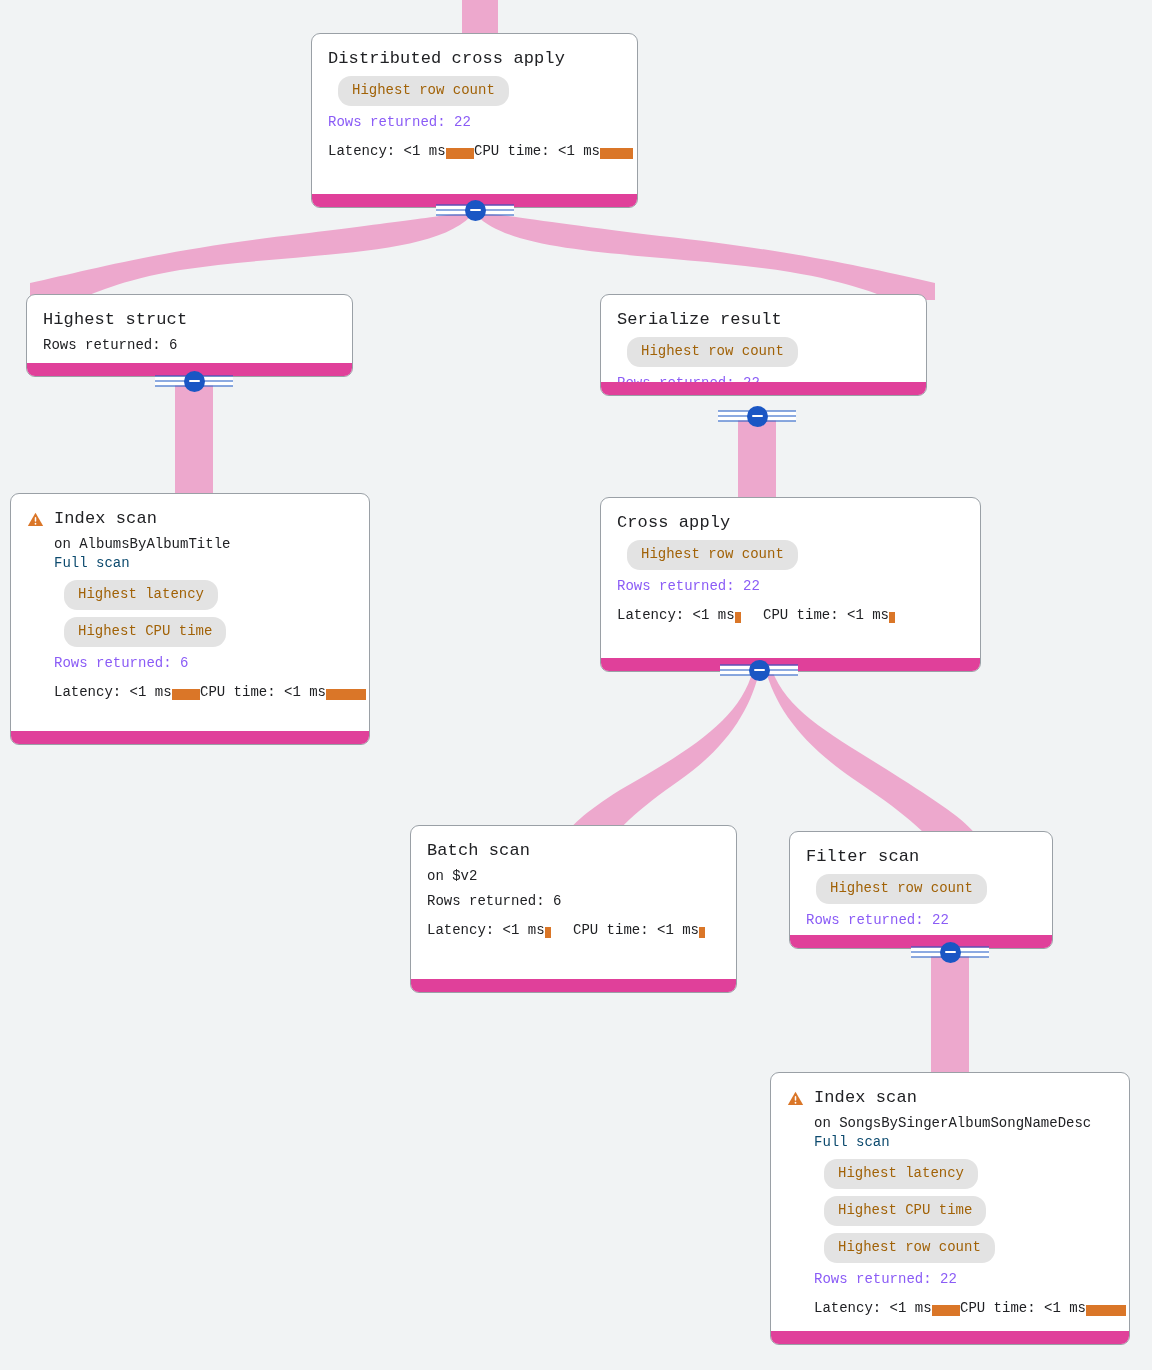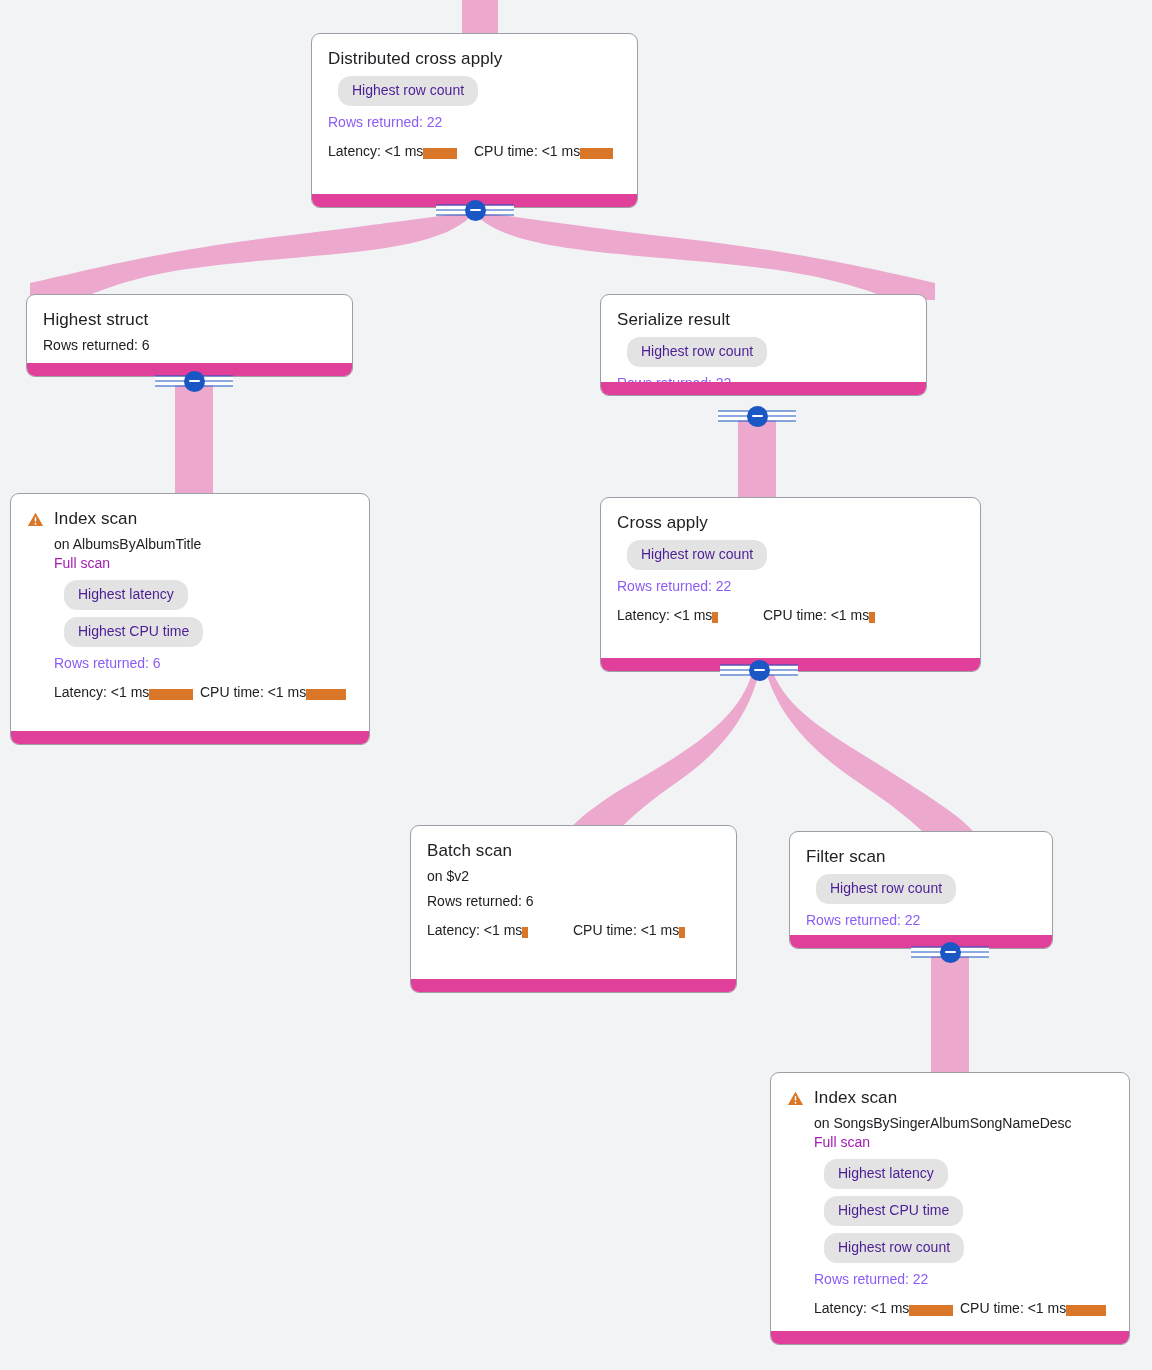--- a/index.html
+++ b/index.html
@@ -27,20 +27,21 @@
   }
   
   .node {
     position: absolute;
     box-sizing: border-box;
     background: #ffffff;
     border: 1px solid #9aa0a6;
     border-radius: 9px;
     overflow: hidden;
     z-index: 5;
+    font-family: Liberation Mono, monospace;
   }
   .node-body {
     padding: 14px 16px 10px 16px;
   }
   .node-accent {
     position: absolute;
     left: 0;
     bottom: 0;
     width: 100%;
     height: 13px;
@@ -71,27 +72,27 @@
   .node.has-icon .node-indent {
     margin-left: 27px;
   }
   .sub-line {
     font-size: 14px;
     line-height: 19px;
     color: #202124;
     margin-top: 6px;
   }
   .sub-line.muted {
-    color: #a21caf;
+    color: #0c4a6e;
     margin-top: 0px;
   }
   .chip {
     display: inline-block;
     background: #e3e3e3;
-    color: #4c1d95;
+    color: #a16207;
     font-size: 14px;
     line-height: 17px;
     padding: 6px 14px 7px 14px;
     border-radius: 13px;
     margin-top: 7px;
     margin-left: 10px;
   }
   .rows-line {
     font-size: 14px;
     line-height: 19px;

